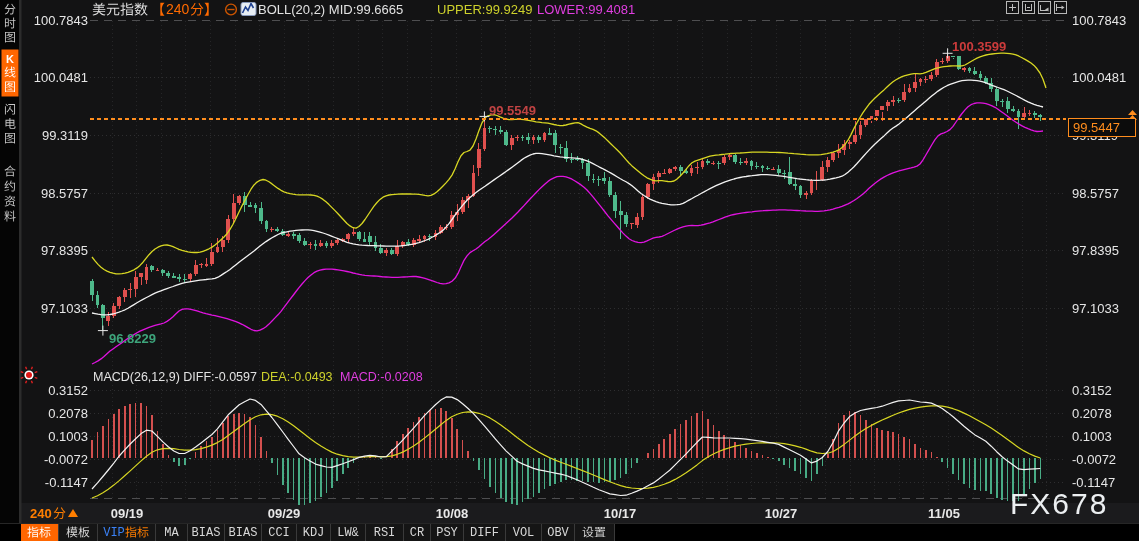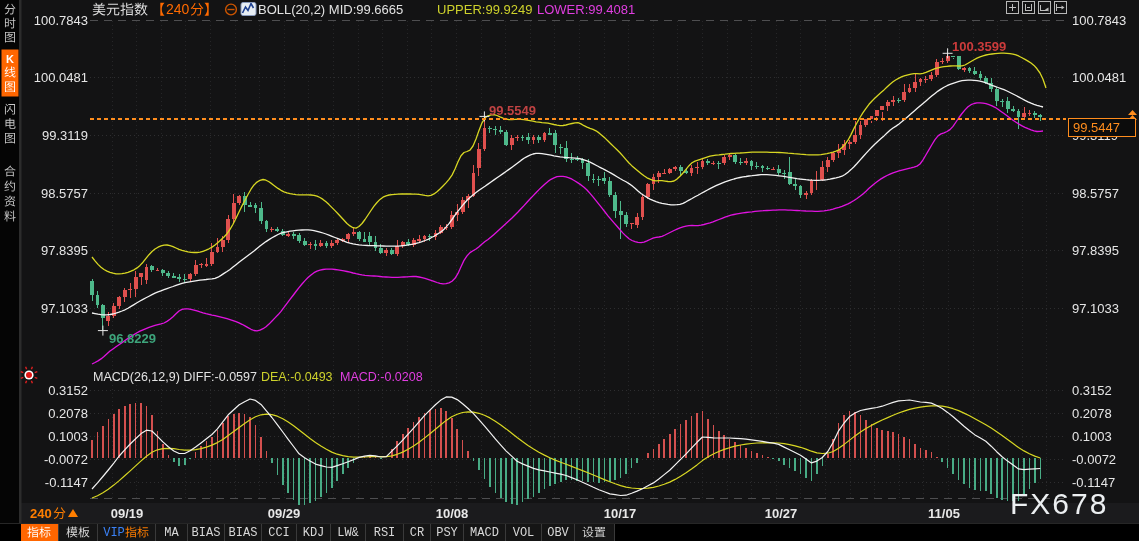--- a/index.html
+++ b/index.html
@@ -237,21 +237,21 @@
       <div class="tb" style="width:38px">
         <span class="mono">RSI</span>
       </div>
       <div class="tb" style="width:27px">
         <span class="mono">CR</span>
       </div>
       <div class="tb" style="width:33px">
         <span class="mono">PSY</span>
       </div>
       <div class="tb" style="width:42px">
-        <span class="mono">MACD</span>
+        <span class="mono">DIFF</span>
       </div>
       <div class="tb" style="width:36px">
         <span class="mono">VOL</span>
       </div>
       <div class="tb" style="width:33px">
         <span class="mono">OBV</span>
       </div>
       <div class="tb" style="width:40px">
         <svg width="25" height="13" viewBox="0 0 25 13" style="vertical-align:-2px">
           <use href="#c17" fill="#d8d8d8" transform="translate(0 10.5) scale(0.0120 -0.0120)"></use>

